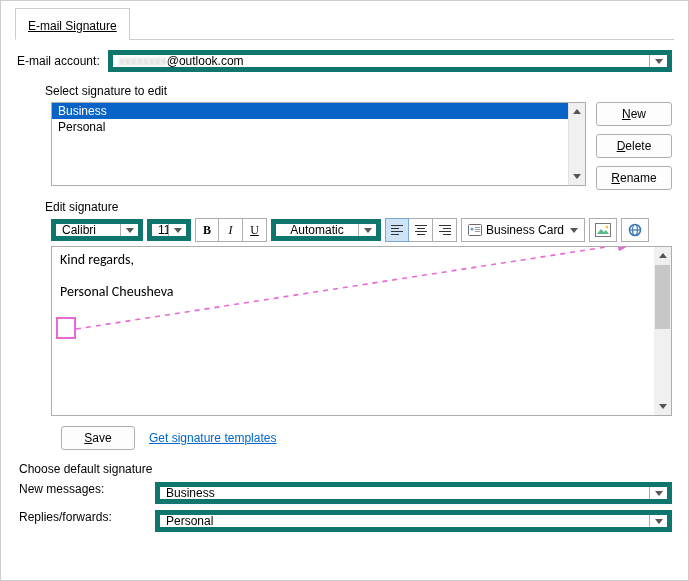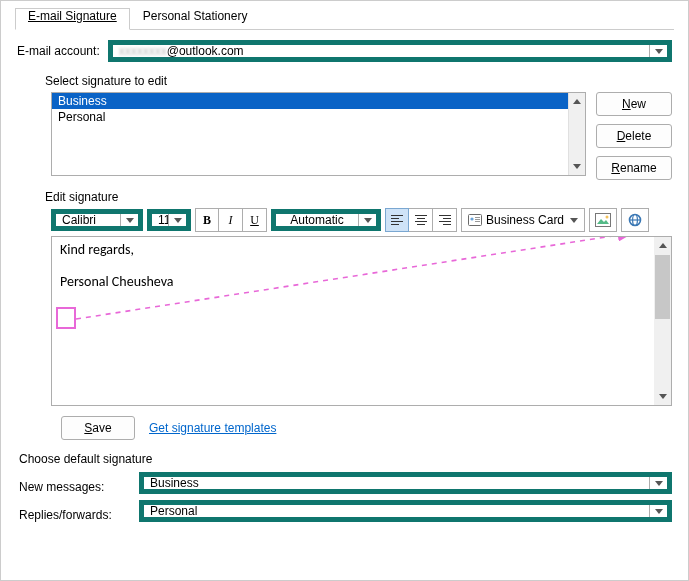--- a/index.html
+++ b/index.html
@@ -3,21 +3,21 @@
 <meta charset="utf-8">
 <style>
   * { box-sizing: border-box; margin: 0; padding: 0; }
   body { font-family: "Segoe UI", Tahoma, sans-serif; font-size: 12px; background: #fff; color: #000; width: 689px; height: 581px; overflow: hidden; }
   .dialog { width: 689px; height: 581px; background: #fff; border: 1px solid #ccc; display: flex; flex-direction: column; }
   .titlebar { height: 32px; display: flex; align-items: center; padding: 0 8px 0 12px; }
   .titlebar .title { flex: 1; font-size: 12px; }
   .titlebar .tbtn { width: 40px; height: 28px; display: flex; align-items: center; justify-content: center; color: #333; cursor: pointer; }
   .content { padding: 6px 14px 14px 14px; display: flex; flex-direction: column; flex: 1; }
   .tabs { display: flex; border-bottom: 1px solid #ccc; }
-  .tab { padding: 0 12px 6px 12px; border: 1px solid transparent; position: relative; top: 1px; font-size: 12px; cursor: pointer; }
+  .tab { padding: 10px 12px 6px 12px; border: 1px solid transparent; position: relative; top: 1px; font-size: 12px; cursor: pointer; }
   .tab.active { border: 1px solid #ccc; border-bottom: 1px solid #fff; background: #fff; }
   .tab .ul { text-decoration: underline; }
   .tabbody { padding: 10px 2px 2px 2px; flex: 1; display: flex; flex-direction: column; }
   .row { display: flex; align-items: center; gap: 8px; margin-bottom: 6px; }
   .combo { display: flex; align-items: center; border: 5px solid #0f766e; background: #fff; height: 22px; }
   .combo .val { flex: 1; padding: 0 6px; font-size: 12px; white-space: nowrap; overflow: hidden; }
   .combo .arrow { width: 18px; height: 100%; border-left: 1px solid #adadad; display: flex; align-items: center; justify-content: center; }
   .caret { width: 0; height: 0; border-left: 4px solid transparent; border-right: 4px solid transparent; border-top: 5px solid #555; }
   .section-label { font-size: 12px; margin: 6px 0 4px 28px; }
   .sig-select-row { display: flex; gap: 10px; margin-left: 34px; }
@@ -43,38 +43,37 @@
   .editor { padding: 4px 8px; font-family: Calibri, sans-serif; font-size: 14px; line-height: 1.3; position: relative; height: 100%; }
   .cursor-box { position: absolute; border: 2px solid #e868d8; width: 20px; height: 22px; }
   .ed-scroll { position: absolute; right: 0; top: 0; bottom: 0; width: 17px; background: #f0f0f0; display: flex; flex-direction: column; }
   .ed-scroll .sbtn { height: 17px; display:flex; align-items:center; justify-content:center; }
   .ed-scroll .thumb { background: #c7c7c7; flex: 0 0 64px; margin: 1px; }
   .ed-scroll .track { flex: 1; }
   .save-row { display: flex; align-items: center; gap: 14px; margin: 10px 0 0 44px; }
   .link { color: #0066cc; text-decoration: underline; font-size: 12px; cursor: pointer; }
   .default-sec { margin: 12px 0 0 2px; }
   .default-sec .hdr { font-size: 12px; margin-bottom: 6px; }
-  .def-row { display: flex; align-items: flex-end; margin-bottom: 6px; }
+  .def-row { display: flex; align-items: flex-start; margin-bottom: 6px; gap: 16px; }
   .def-row .lbl { width: 120px; font-size: 12px; }
   .def-row .combo { flex: 1; }
   .footer { display: flex; justify-content: flex-end; gap: 8px; padding: 12px 14px; }
   svg.arrow-annot { position: absolute; left: 0; top: 0; pointer-events: none; }
   .blur { color: #bbb; filter: blur(1.5px); }
   .align-icon { display:flex; flex-direction:column; gap:2px; }
   .align-icon .ln { height:1px; background:#333; }
 </style>
 </head>
 <body>
 
 <div class="dialog">
 
   <div class="content">
     <div class="tabs">
       <div class="tab active"><span class="ul">E-mail Signature</span></div>
-      <div class="tab"><span>Personal Stationery</span></div>
     </div>
 
     <div class="tabbody">
       <div class="row">
         <div><span class="ul">E</span><span>-mail account:</span></div>
         <div class="combo" style="flex:1">
           <div class="val"><span class="blur">xxxxxxxx</span><span>@outlook.com</span></div>
           <div class="arrow">
               <div class="caret"></div>
             </div>

